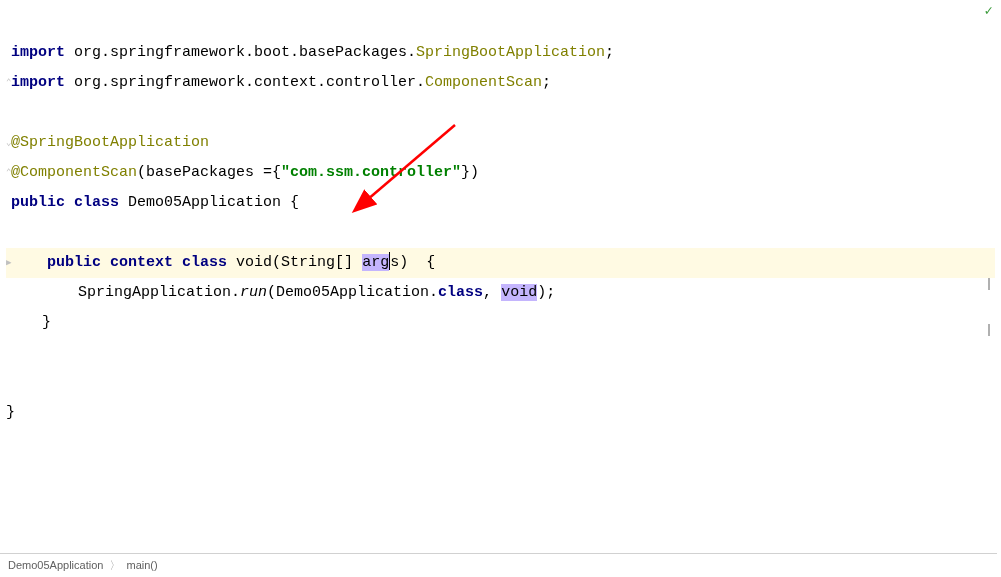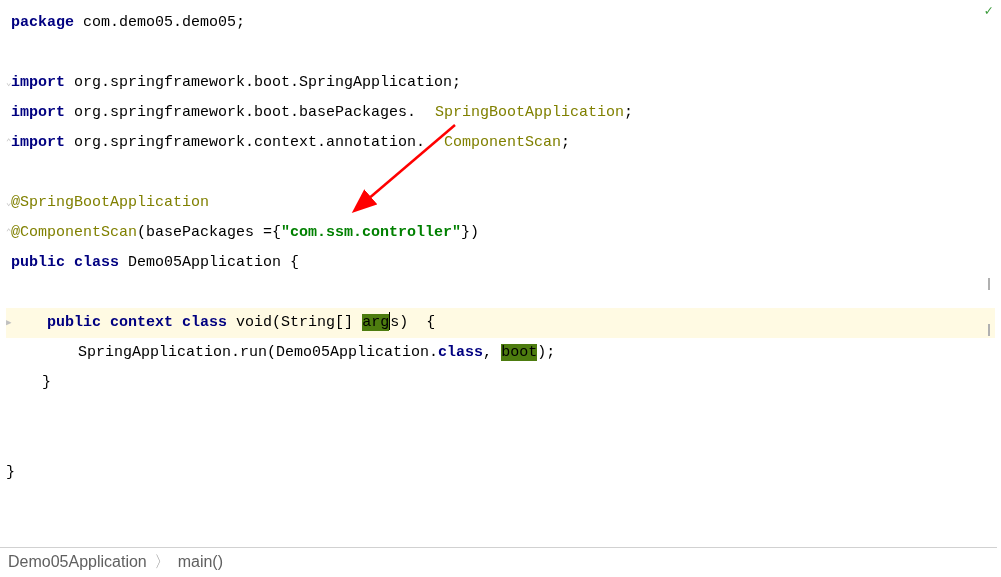--- a/index.html
+++ b/index.html
@@ -18,25 +18,25 @@
       padding: 8px 6px 0 6px;
       line-height: 30px;
       position: relative;
     }
     .line {
       white-space: pre;
       position: relative;
     }
     .kw { color: #000080; font-weight: bold; }
     .pkg { color: #000000; }
-    .cls { color: #808000; margin-left: 19px; }
+    .cls { color: #808000; }
     .ann { color: #808000; }
     .str { color: #008000; font-weight: bold; }
-    .method-italic { }
-    .highlight-usage { background: #4d7c0f; }
+    .method-italic { font-style: italic; }
+    .highlight-usage { background: #c4b5fd; }
     .current-line { background: #fffae3; }
     .caret {
       display: inline-block;
       width: 1px;
       height: 18px;
       background: #000000;
       vertical-align: middle;
       margin-bottom: 2px;
     }
     .arrow-svg {
@@ -60,62 +60,60 @@
       background: #b0b0b0;
     }
     .breadcrumbs {
       position: absolute;
       bottom: 0;
       left: 0;
       right: 4px;
       border-top: 1px solid #d1d1d1;
       padding: 4px 8px;
       font-family: sans-serif;
-      font-size: 16px;
+      font-size: 11px;
       color: #606060;
       background: #ffffff;
     }
     .crumb-sep { color: #a0a0a0; padding: 0 3px; }
     .gutter-margin {
       display: inline-block;
       width: 5px;
       color: #c0c0c0;
       font-size: 9px;
       vertical-align: top;
       line-height: 30px;
     }
   </style>
 </head>
 <body>
 
 <div class="editor">
 
-  <div class="line"><span class="gutter-margin"> </span><span class="kw">package</span><span class="pkg"> com.demo05.demo05;</span></div>
 
   <div class="line">&nbsp;</div>
 
-  <div class="line"><span class="gutter-margin">⌄</span><span class="kw">import</span><span class="pkg"> org.springframework.boot.SpringApplication;</span></div>
 
   <div class="line"><span class="gutter-margin"> </span><span class="kw">import</span><span class="pkg"> org.springframework.boot.basePackages.</span><span class="cls">SpringBootApplication</span><span>;</span></div>
 
-  <div class="line"><span class="gutter-margin">⌃</span><span class="kw">import</span><span class="pkg"> org.springframework.context.annotation.</span><span class="cls">ComponentScan</span><span>;</span></div>
+  <div class="line"><span class="gutter-margin">⌃</span><span class="kw">import</span><span class="pkg"> org.springframework.context.controller.</span><span class="cls">ComponentScan</span><span>;</span></div>
 
   <div class="line">&nbsp;</div>
 
   <div class="line"><span class="gutter-margin">⌄</span><span class="ann">@SpringBootApplication</span></div>
 
   <div class="line"><span class="gutter-margin">⌃</span><span class="ann">@ComponentScan</span><span>(basePackages ={</span><span class="str">"com.ssm.controller"</span><span>})</span></div>
 
   <div class="line"><span class="gutter-margin"> </span><span class="kw">public</span> <span class="kw">class</span><span> Demo05Application {</span></div>
 
   <div class="line">&nbsp;</div>
 
   <div class="line current-line"><span class="gutter-margin">▶</span>    <span class="kw">public</span> <span class="kw">context</span> <span class="kw">class</span><span> void(String[] </span><span class="highlight-usage">arg</span><span class="caret"></span><span>s</span><span>)  {</span></div>
 
-  <div class="line"><span>        SpringApplication.</span><span class="method-italic">run</span><span>(Demo05Application.</span><span class="kw">class</span><span>, </span><span class="highlight-usage">boot</span><span>);</span></div>
+  <div class="line"><span>        SpringApplication.</span><span class="method-italic">run</span><span>(Demo05Application.</span><span class="kw">class</span><span>, </span><span class="highlight-usage">void</span><span>);</span></div>
 
   <div class="line"><span>    }</span></div>
 
   <div class="line">&nbsp;</div>
 
   <div class="line">&nbsp;</div>
 
   <div class="line"><span>}</span></div>
 
 </div>

